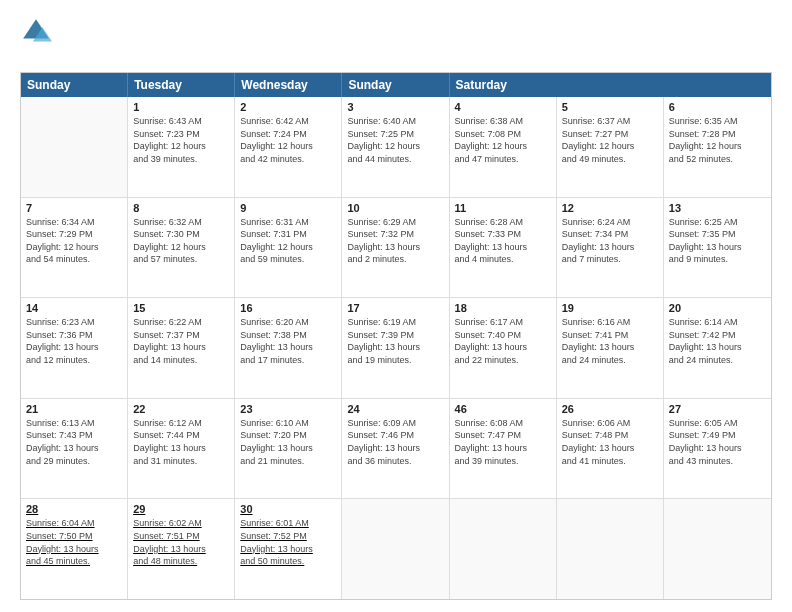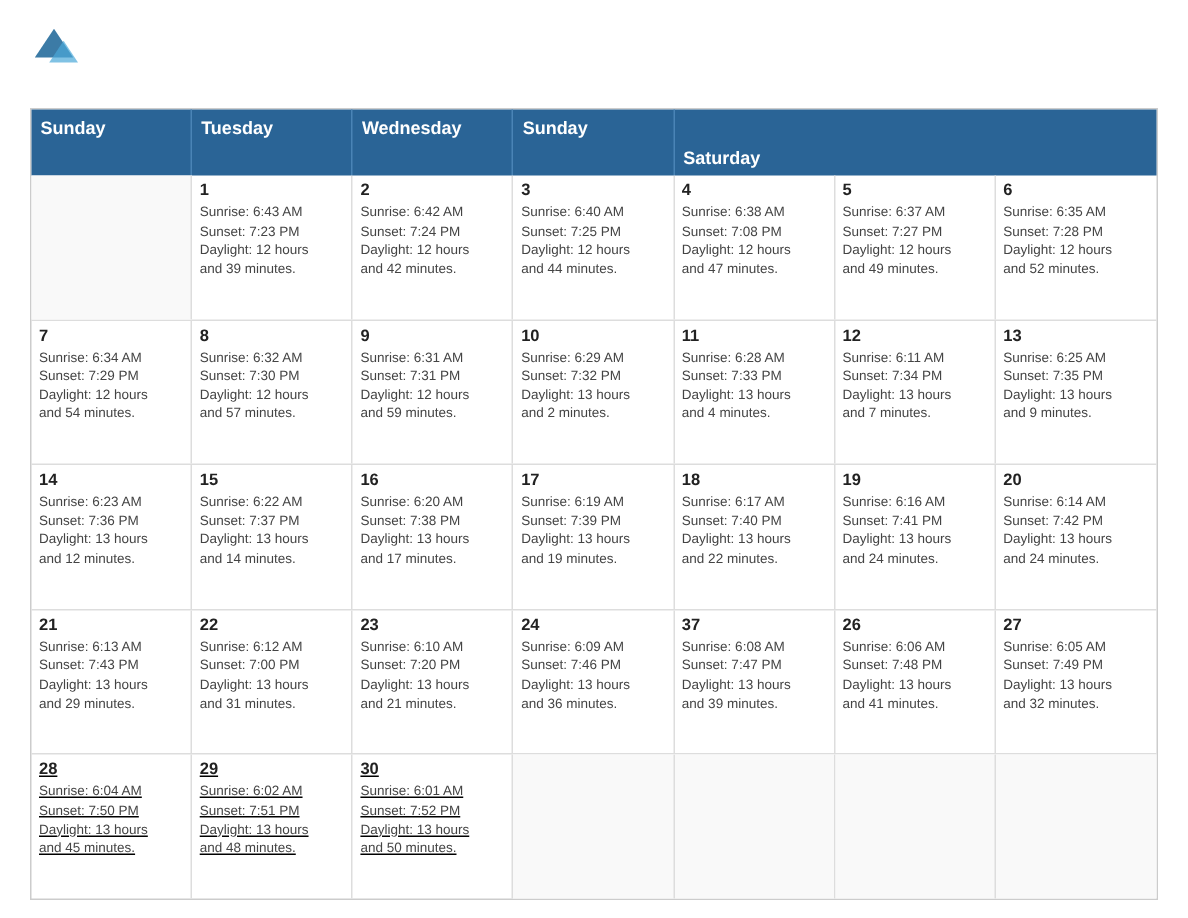--- a/index.html
+++ b/index.html
@@ -62,21 +62,21 @@
       grid-template-columns: repeat(7, 1fr);
       background: #2a6496;
     }
     .cal-header-cell {
       color: #fff;
       font-size: 12px;
       font-weight: bold;
       padding: 5px 6px;
       border-right: 1px solid #4a84b6;
     }
-    .cal-header-cell:last-child { border-right: none; margin-top: 20px; }
+    .cal-header-cell:last-child { border-right: none; }
     .cal-body {
       flex: 1;
       display: flex;
       flex-direction: column;
     }
     .cal-row {
       display: grid;
       grid-template-columns: repeat(7, 1fr);
       flex: 1;
       border-bottom: 1px solid #ddd;
@@ -210,21 +210,21 @@
           </div>
           <div class="cal-cell">
             <div class="day-num">11</div>
             <div class="cell-line">Sunrise: 6:28 AM</div>
             <div class="cell-line">Sunset: 7:33 PM</div>
             <div class="cell-line">Daylight: 13 hours</div>
             <div class="cell-line">and 4 minutes.</div>
           </div>
           <div class="cal-cell">
             <div class="day-num">12</div>
-            <div class="cell-line">Sunrise: 6:11 AM</div>
+            <div class="cell-line">Sunrise: 6:24 AM</div>
             <div class="cell-line">Sunset: 7:34 PM</div>
             <div class="cell-line">Daylight: 13 hours</div>
             <div class="cell-line">and 7 minutes.</div>
           </div>
           <div class="cal-cell">
             <div class="day-num">13</div>
             <div class="cell-line">Sunrise: 6:25 AM</div>
             <div class="cell-line">Sunset: 7:35 PM</div>
             <div class="cell-line">Daylight: 13 hours</div>
             <div class="cell-line">and 9 minutes.</div>
@@ -285,58 +285,58 @@
           <div class="cal-cell">
             <div class="day-num">21</div>
             <div class="cell-line">Sunrise: 6:13 AM</div>
             <div class="cell-line">Sunset: 7:43 PM</div>
             <div class="cell-line">Daylight: 13 hours</div>
             <div class="cell-line">and 29 minutes.</div>
           </div>
           <div class="cal-cell">
             <div class="day-num">22</div>
             <div class="cell-line">Sunrise: 6:12 AM</div>
-            <div class="cell-line">Sunset: 7:00 PM</div>
+            <div class="cell-line">Sunset: 7:44 PM</div>
             <div class="cell-line">Daylight: 13 hours</div>
             <div class="cell-line">and 31 minutes.</div>
           </div>
           <div class="cal-cell">
             <div class="day-num">23</div>
             <div class="cell-line">Sunrise: 6:10 AM</div>
             <div class="cell-line">Sunset: 7:20 PM</div>
             <div class="cell-line">Daylight: 13 hours</div>
             <div class="cell-line">and 21 minutes.</div>
           </div>
           <div class="cal-cell">
             <div class="day-num">24</div>
             <div class="cell-line">Sunrise: 6:09 AM</div>
             <div class="cell-line">Sunset: 7:46 PM</div>
             <div class="cell-line">Daylight: 13 hours</div>
             <div class="cell-line">and 36 minutes.</div>
           </div>
           <div class="cal-cell">
-            <div class="day-num">37</div>
+            <div class="day-num">46</div>
             <div class="cell-line">Sunrise: 6:08 AM</div>
             <div class="cell-line">Sunset: 7:47 PM</div>
             <div class="cell-line">Daylight: 13 hours</div>
             <div class="cell-line">and 39 minutes.</div>
           </div>
           <div class="cal-cell">
             <div class="day-num">26</div>
             <div class="cell-line">Sunrise: 6:06 AM</div>
             <div class="cell-line">Sunset: 7:48 PM</div>
             <div class="cell-line">Daylight: 13 hours</div>
             <div class="cell-line">and 41 minutes.</div>
           </div>
           <div class="cal-cell">
             <div class="day-num">27</div>
             <div class="cell-line">Sunrise: 6:05 AM</div>
             <div class="cell-line">Sunset: 7:49 PM</div>
             <div class="cell-line">Daylight: 13 hours</div>
-            <div class="cell-line">and 32 minutes.</div>
+            <div class="cell-line">and 43 minutes.</div>
           </div>
         </div>
         <div class="cal-row">
           <div class="cal-cell">
             <div class="day-num">28</div>
             <div class="cell-line">Sunrise: 6:04 AM</div>
             <div class="cell-line">Sunset: 7:50 PM</div>
             <div class="cell-line">Daylight: 13 hours</div>
             <div class="cell-line">and 45 minutes.</div>
           </div>

